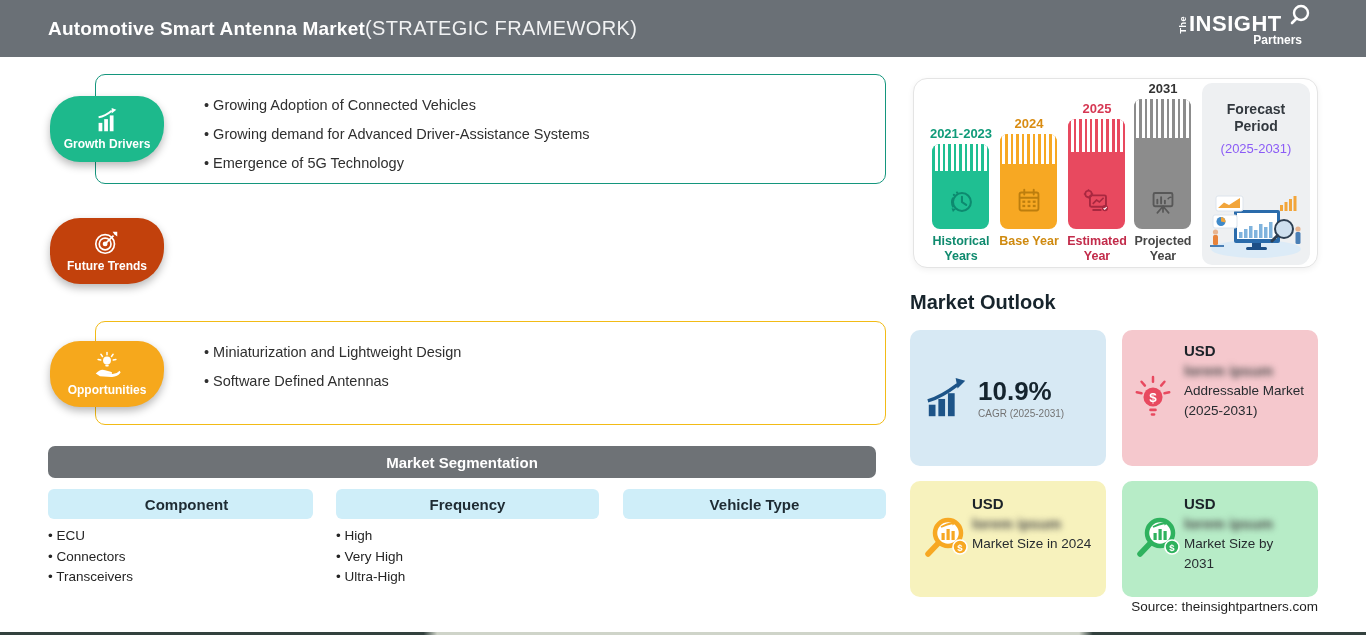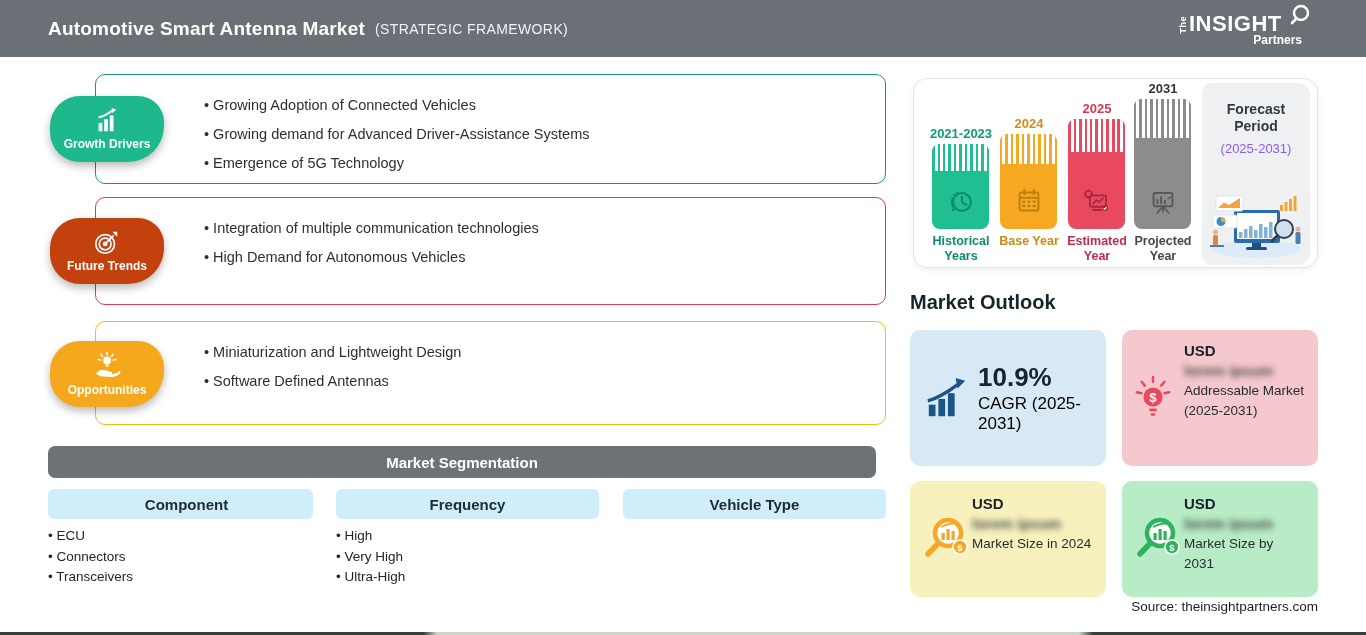--- a/index.html
+++ b/index.html
@@ -3,21 +3,21 @@
 <meta charset="utf-8">
 <style>
   * { margin:0; padding:0; box-sizing:border-box; }
   html,body { width:1366px; height:635px; }
   body { font-family:"Liberation Sans","DejaVu Sans",sans-serif; background:#ffffff; position:relative; overflow:hidden; }
   .page { position:absolute; inset:0; width:1366px; height:635px; background:#fff; }
 
   
   .header { position:absolute; left:0; top:0; width:1366px; height:57px; background:#6a7076; display:flex; align-items:center; }
   .header-title { color:#ffffff; font-size:19px; font-weight:bold; margin-left:48px; letter-spacing:.2px; }
-  .header-subtitle { color:#f1f2f3; font-size:14px; font-weight:400; margin-left:10px; letter-spacing:.4px; }
+  .header-subtitle { color:#f1f2f3; font-size:20px; font-weight:400; letter-spacing:.4px; }
   .logo { position:absolute; right:58px; top:9px; width:130px; height:40px; color:#fff; }
   .logo-the { position:absolute; left:0; top:7px; font-size:9px; font-weight:bold; writing-mode:vertical-rl; transform:rotate(180deg); letter-spacing:.5px; }
   .logo-insight { position:absolute; left:11px; top:2px; font-size:22px; font-weight:bold; letter-spacing:.5px; }
   .logo-ring { position:absolute; right:-4px; top:-6px; }
   .logo-partners { position:absolute; right:6px; top:24px; font-size:12px; font-weight:bold; }
 
   
   .fbox { position:absolute; left:95px; width:791px; background:#fff; border-radius:10px; padding:22px 20px 0 108px; }
   .fbox-drivers { top:74px; height:110px; border:1.6px solid #14967d; }
   .fbox-trends { top:197px; height:108px; border:1.6px solid #e03a52; }
@@ -64,21 +64,21 @@
   .tl-cap { position:absolute; width:74px; top:155px; text-align:center; font-size:12.5px; font-weight:bold; line-height:15px; }
   .tl-c1 { left:10px; color:#0f8a6e; } .tl-c2 { left:78px; color:#cf8a10; }
   .tl-c3 { left:146px; color:#c22b4a; } .tl-c4 { left:212px; color:#474747; }
 
   
   .outlook-title { position:absolute; left:910px; top:291px; font-size:20px; font-weight:bold; color:#17242c; }
   .card { position:absolute; border-radius:10px; }
   .card-cagr { left:910px; top:330px; width:196px; height:136px; background:#d7e9f4; display:flex; align-items:center; }
   .card-cagr-text { margin-left:8px; }
   .cagr-value { font-size:26px; font-weight:bold; color:#15242e; line-height:28px; }
-  .cagr-label { font-size:17px; color:#000000; margin-top:3px; }
+  .cagr-label { font-size:10px; color:#737373; margin-top:3px; }
   .card-cagr svg { margin-left:14px; flex:0 0 auto; }
   .card-pink { left:1122px; top:330px; width:196px; height:136px; background:#f5c8cd; }
   .card-yellow { left:910px; top:481px; width:196px; height:116px; background:#f7f2bd; }
   .card-green { left:1122px; top:481px; width:196px; height:116px; background:#b7ecc7; }
   .card-icon { position:absolute; left:10px; top:50%; transform:translateY(-50%); }
   .card-body { position:absolute; left:62px; top:14px; width:122px; }
   .card-pink .card-body { top:12px; }
   .usd { font-size:15px; font-weight:bold; color:#1b2228; }
   .blurval { font-size:15px; font-weight:bold; color:#4a4a4a; filter:blur(3px); white-space:nowrap; margin:3px 0 2px 0; }
   .card-label { font-size:13.5px; color:#272c30; line-height:20px; }
@@ -115,24 +115,20 @@
     <svg width="30" height="28" viewBox="0 0 32 30">
       <rect x="7" y="17" width="4" height="9" fill="#fff"></rect>
       <rect x="13" y="13" width="4" height="13" fill="#fff"></rect>
       <rect x="19" y="9" width="4" height="17" fill="#fff"></rect>
       <path d="M7 11 Q14 10 21 4" stroke="#fff" stroke-width="2" fill="none"></path>
       <polygon points="21,1 26,3 21,7" fill="#fff"></polygon>
     </svg>
     <span class="badge-label">Growth Drivers</span>
   </div>
 
-  <div class="fbox fbox-trends">
-    <div class="fitem">Integration of multiple communication technologies</div>
-    <div class="fitem">High Demand for Autonomous Vehicles</div>
-  </div>
   <div class="badge badge-trends">
     <svg width="30" height="28" viewBox="0 0 32 30">
       <circle cx="14" cy="16" r="10" stroke="#fff" stroke-width="1.8" fill="none"></circle>
       <circle cx="14" cy="16" r="6.3" stroke="#fff" stroke-width="1.8" fill="none"></circle>
       <circle cx="14" cy="16" r="2.6" fill="#fff"></circle>
       <line x1="14" y1="16" x2="23" y2="7" stroke="#fff" stroke-width="1.8"></line>
       <polygon points="22,3 27,3 27,8 24,6" fill="#fff"></polygon>
     </svg>
     <span class="badge-label">Future Trends</span>
   </div>

